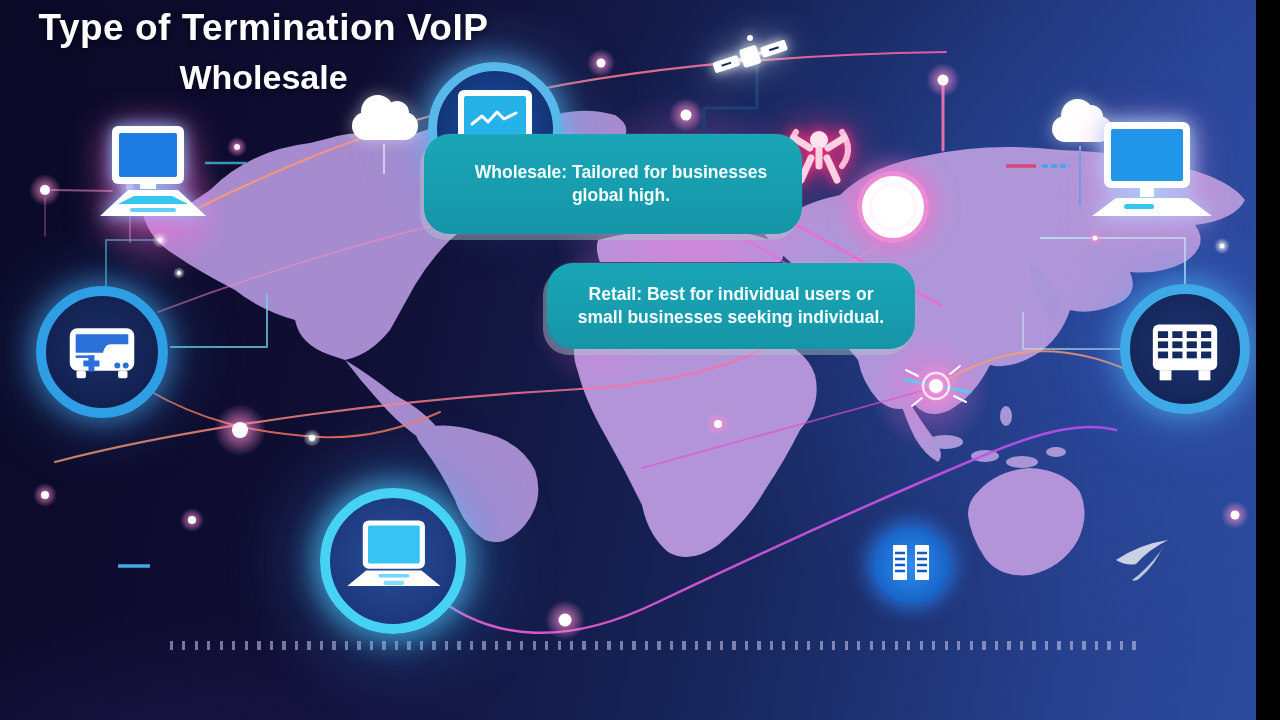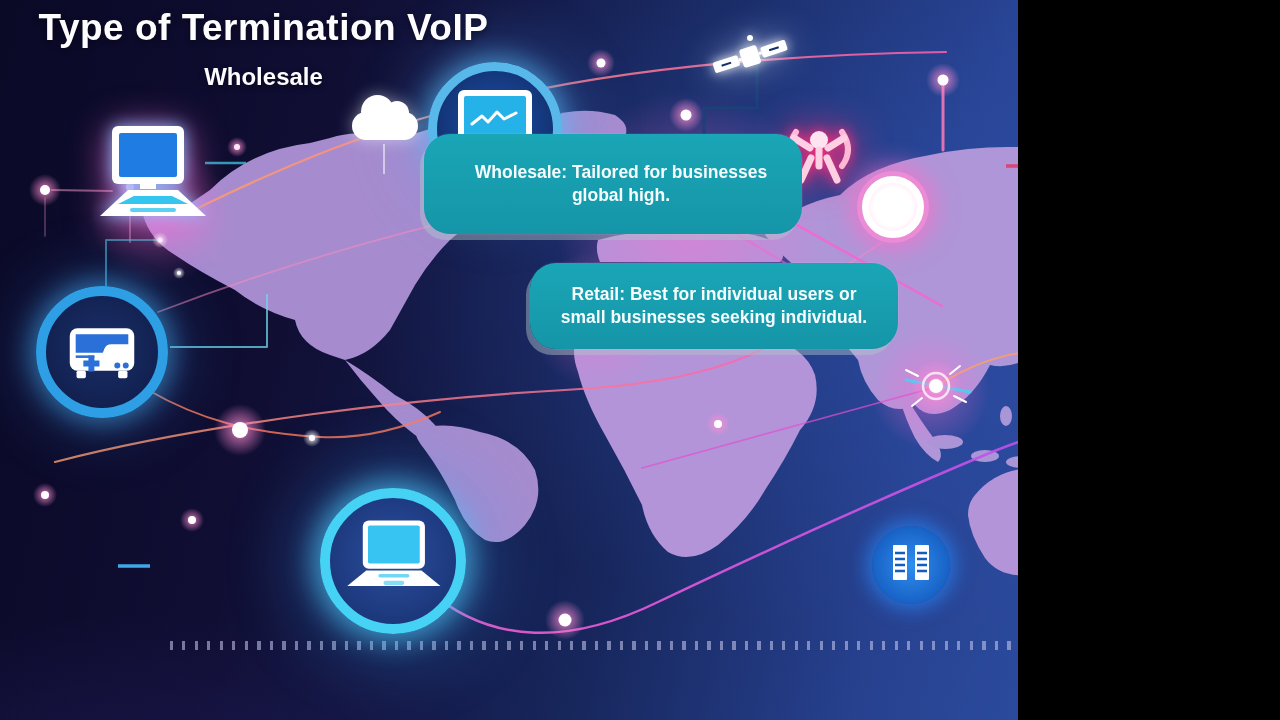--- a/index.html
+++ b/index.html
@@ -1,33 +1,33 @@
 <!DOCTYPE html>
 <html><head>
 <meta charset="utf-8">
 <style>
   html,body{margin:0;padding:0;background:#000;}
-  .stage{position:relative;width:1018px;height:720px;overflow:hidden;
+  .stage{position:relative;width:1256px;height:720px;overflow:hidden;
     font-family:"Liberation Sans",sans-serif;
     background:
       radial-gradient(ellipse 900px 620px at 88% 35%, rgba(47,82,175,.55), transparent 62%),
       radial-gradient(ellipse 700px 300px at 15% 108%, rgba(26,22,74,.9), transparent 55%),
       linear-gradient(103deg,#0a0926 0%,#100e33 30%,#17265c 62%,#27418f 86%,#2b4a9c 100%);}
   .bg{position:absolute;left:0;top:0;width:1280px;height:720px;z-index:1;}
   .title{position:absolute;left:6px;top:2px;width:515px;z-index:6;text-align:center;
     color:#fdfdff;font-weight:bold;text-shadow:0 2px 6px rgba(0,0,0,.45);}
   .title .l1{font-size:37px;line-height:52px;letter-spacing:.5px;}
-  .title .l2{font-size:24px;line-height:46px;}
+  .title .l2{font-size:34px;line-height:46px;}
   .callout{position:absolute;z-index:5;background:linear-gradient(180deg,#1aa6b6,#1595a8);
     border-radius:26px;display:flex;flex-direction:column;justify-content:center;align-items:center;
     color:#f4fcfd;font-weight:bold;font-size:17.5px;line-height:23px;text-align:center;
     box-shadow:-4px 6px 0 rgba(178,198,203,.45), 0 0 0 1px rgba(255,255,255,.06);}
   .callout span{display:block;}
   .callout-wholesale{left:424px;top:134px;width:362px;height:100px;padding-left:16px;}
-  .callout-retail{left:530px;top:263px;width:368px;height:86px;}
+  .callout-retail{left:547px;top:263px;width:368px;height:86px;}
   .icon{position:absolute;z-index:3;}
   .hub{border-radius:50%;display:flex;align-items:center;justify-content:center;}
   .icon-monitor-circle{left:428px;top:62px;width:134px;height:134px;z-index:2;
     background:radial-gradient(circle at 50% 45%,#1d4fa8 0%,#123170 75%);
     border:9px solid #58b8ea;box-sizing:border-box;
     box-shadow:0 0 24px 6px rgba(90,195,250,.55),0 0 60px 20px rgba(90,160,250,.25);}
   .icon-router-circle{left:36px;top:286px;width:132px;height:132px;
     background:radial-gradient(circle at 50% 45%,#1a2f68 0%,#111f4e 80%);
     border:10px solid #2f9fe5;box-sizing:border-box;
     box-shadow:0 0 24px 6px rgba(70,180,245,.5),0 0 60px 18px rgba(70,150,245,.22);}

